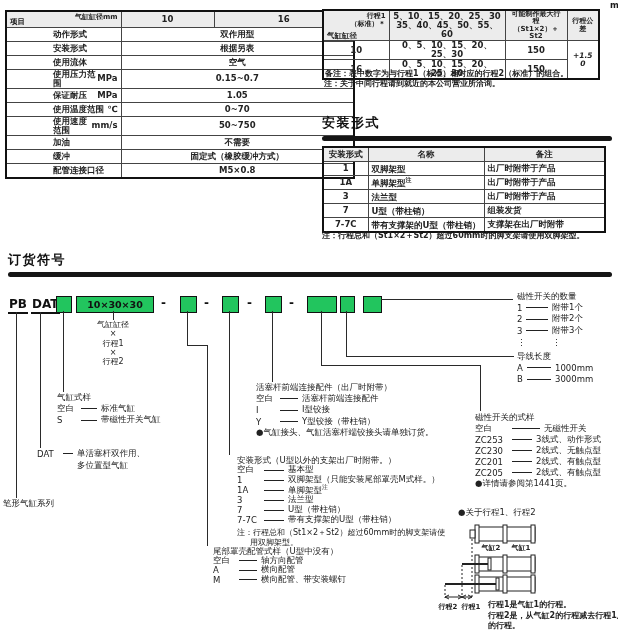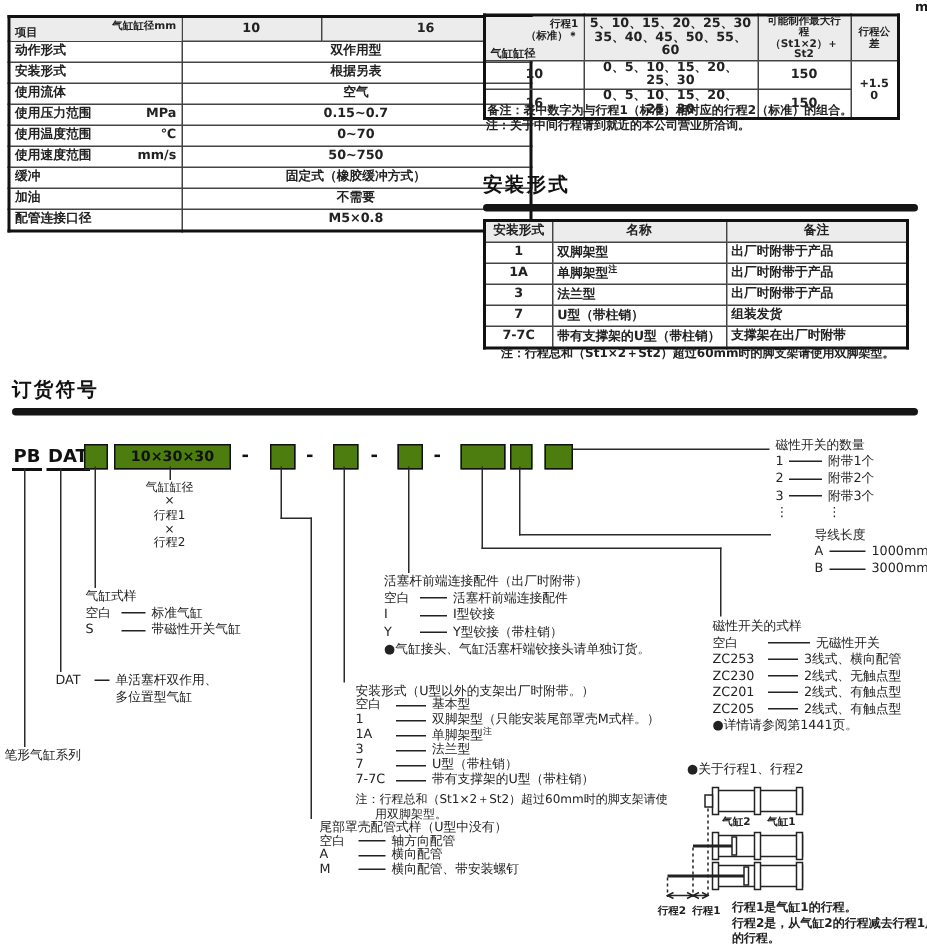--- a/index.html
+++ b/index.html
@@ -5,36 +5,36 @@
   html,body{margin:0;padding:0;background:#fff;}
   .page{position:relative;width:618px;height:634px;background:#ffffff;overflow:hidden;
         font-family:"DejaVu Sans","Liberation Sans",sans-serif;color:#1a1a1a;}
   .abs{position:absolute;}
   
   table.spec{position:absolute;border-collapse:collapse;table-layout:fixed;
              font-size:8.5px;font-weight:700;color:#222;border:2px solid #111;}
   table.spec td{border:1px solid #444;padding:0 3px;height:13px;line-height:1.05;overflow:hidden;}
   tr.hdr td{background:#ececec;}
   td.c{text-align:center;}
-  .nm{display:flex;justify-content:space-between;align-items:center;}
+  .nm{display:flex;justify-content:space-between;align-items:center;margin-left:43px;}
   td.diag{position:relative;padding:0;
     background-image:linear-gradient(to bottom right,transparent calc(50% - 0.6px),#333 calc(50% - 0.6px),#333 calc(50% + 0.6px),transparent calc(50% + 0.6px));}
   .dtr{position:absolute;top:1px;right:3px;font-size:7px;text-align:right;line-height:1.15;}
   .dbl{position:absolute;bottom:1px;left:3px;font-size:7.5px;}
   .sm{font-size:7px;}
-  .tol{font-size:7.5px;line-height:1.2;}
+  .tol{font-size:7.5px;line-height:1.2;font-style:italic;}
   .lf{text-align:left;}
   .note{font-size:8px;font-weight:700;white-space:nowrap;color:#222;}
   .mmlab{font-size:8.5px;font-weight:700;padding-left:20px;}
   
   .sect{font-size:13px;font-weight:800;letter-spacing:1.5px;color:#111;}
   .bar{position:absolute;height:5px;background:#151515;border-radius:3px;}
   
   .pfx{font-size:12px;font-weight:800;border-bottom:2px solid #111;padding:0 1px 1px 1px;color:#111;}
-  .box{position:absolute;height:15px;border:1.5px solid #111;background:#4d7c0f;box-sizing:content-box;}
+  .box{position:absolute;height:15px;border:1.5px solid #111;background:#22c55e;box-sizing:content-box;}
   .szbox{font-size:9.5px;font-weight:800;text-align:center;line-height:15px;color:#111;}
   .dsh{font-size:12px;font-weight:800;color:#111;}
   .ln{position:absolute;background:#2a2a2a;}
   
   .ann{position:absolute;font-size:8.5px;font-weight:400;color:#222;white-space:nowrap;}
   .ann .t{height:11px;}
   .it{display:flex;align-items:center;height:var(--ih,11.5px);}
   .code{flex:0 0 var(--cw,24px);}
   .dash{flex:0 0 var(--dw,18px);height:1px;background:#222;margin-right:4px;}
   .ctr{text-align:center;}
@@ -94,52 +94,61 @@
             <div class="nm">
               <span>使用压力范围</span>
               <span>MPa</span>
             </div>
           </td>
           <td class="c" colspan="2">0.15~0.7</td>
         </tr>
     <tr>
           <td>
             <div class="nm">
+              <span>保证耐压</span>
+              <span>MPa</span>
+            </div>
+          </td>
+          <td class="c" colspan="2">1.05</td>
+        </tr>
+    <tr>
+          <td>
+            <div class="nm">
               <span>使用温度范围</span>
               <span>℃</span>
             </div>
           </td>
           <td class="c" colspan="2">0~70</td>
         </tr>
     <tr>
           <td>
             <div class="nm">
               <span>使用速度范围</span>
               <span>mm/s</span>
             </div>
           </td>
           <td class="c" colspan="2">50~750</td>
         </tr>
     <tr>
           <td>
             <div class="nm">
+              <span>加油</span>
+              <span></span>
+            </div>
+          </td>
+          <td class="c" colspan="2">不需要</td>
+        </tr>
+    <tr>
+          <td>
+            <div class="nm">
               <span>缓冲</span>
               <span></span>
             </div>
           </td>
           <td class="c" colspan="2">固定式（橡胶缓冲方式）</td>
-        </tr>
-    <tr>
-          <td>
-            <div class="nm">
-              <span>加油</span>
-              <span></span>
-            </div>
-          </td>
-          <td class="c" colspan="2">不需要</td>
         </tr>
     <tr>
           <td>
             <div class="nm">
               <span>配管连接口径</span>
               <span></span>
             </div>
           </td>
           <td class="c" colspan="2">M5×0.8</td>
         </tr>
@@ -217,21 +226,21 @@
           <td class="lf"><span>U型（带柱销）</span><sup></sup></td>
           <td class="lf">组装发货</td>
         </tr>
     <tr>
           <td class="c">7-7C</td>
           <td class="lf"><span>带有支撑架的U型（带柱销）</span><sup></sup></td>
           <td class="lf">支撑架在出厂时附带</td>
         </tr>
   </tbody>
     </table>
-  <div class="abs note" style="left:322px;top:230px;margin-left:12px;">注：行程总和（St1×2＋St2）超过60mm时的脚支架请使用双脚架型。</div>
+  <div class="abs note" style="left:322px;top:230px;">注：行程总和（St1×2＋St2）超过60mm时的脚支架请使用双脚架型。</div>
 
   <div class="abs sect" style="left:8px;top:251px;">订货符号</div>
   <div class="bar" style="left:8px;top:272px;width:604px;"></div>
 
   <span class="abs pfx" style="left:8px;top:297px;">PB</span>
   <span class="abs pfx" style="left:31px;top:297px;">DAT</span>
   <div class="box" style="left:56px;top:296px;width:14px;"></div>
   <div class="box szbox" style="left:76px;top:296px;width:76px;">10×30×30</div>
   <span class="abs dsh" style="left:161px;top:296px;">-</span>
   <div class="box" style="left:180px;top:296px;width:15px;"></div>
@@ -387,21 +396,21 @@
         <span class="dash"></span>
         <span>附带3个</span>
       </div>
     <div class="it">
         <span class="code">⋮</span>
         <span style="flex:0 0 26px;"></span>
         <span>⋮</span>
       </div>
   </div>
 
-  <div class="ann" style="left:517px;top:351px;margin-left:26px;--cw:10px;--dw:24px;">
+  <div class="ann" style="left:517px;top:351px;--cw:10px;--dw:24px;">
     <div class="t">导线长度</div>
     <div class="it">
         <span class="code">A</span>
         <span class="dash"></span>
         <span>1000mm</span>
       </div>
     <div class="it">
         <span class="code">B</span>
         <span class="dash"></span>
         <span>3000mm</span>
@@ -411,21 +420,21 @@
   <div class="ann" style="left:475px;top:412px;--cw:37px;--dw:20px;--ih:11px;">
     <div class="t">磁性开关的式样</div>
     <div class="it">
         <span class="code">空白</span>
         <span class="dash" style="flex-basis:28px;"></span>
         <span>无磁性开关</span>
       </div>
     <div class="it">
         <span class="code">ZC253</span>
         <span class="dash"></span>
-        <span>3线式、横向配管</span>
+        <span>3线式、动作形式</span>
       </div>
     <div class="it">
         <span class="code">ZC230</span>
         <span class="dash"></span>
         <span>2线式、无触点型</span>
       </div>
     <div class="it">
         <span class="code">ZC201</span>
         <span class="dash"></span>
         <span>2线式、有触点型</span>

